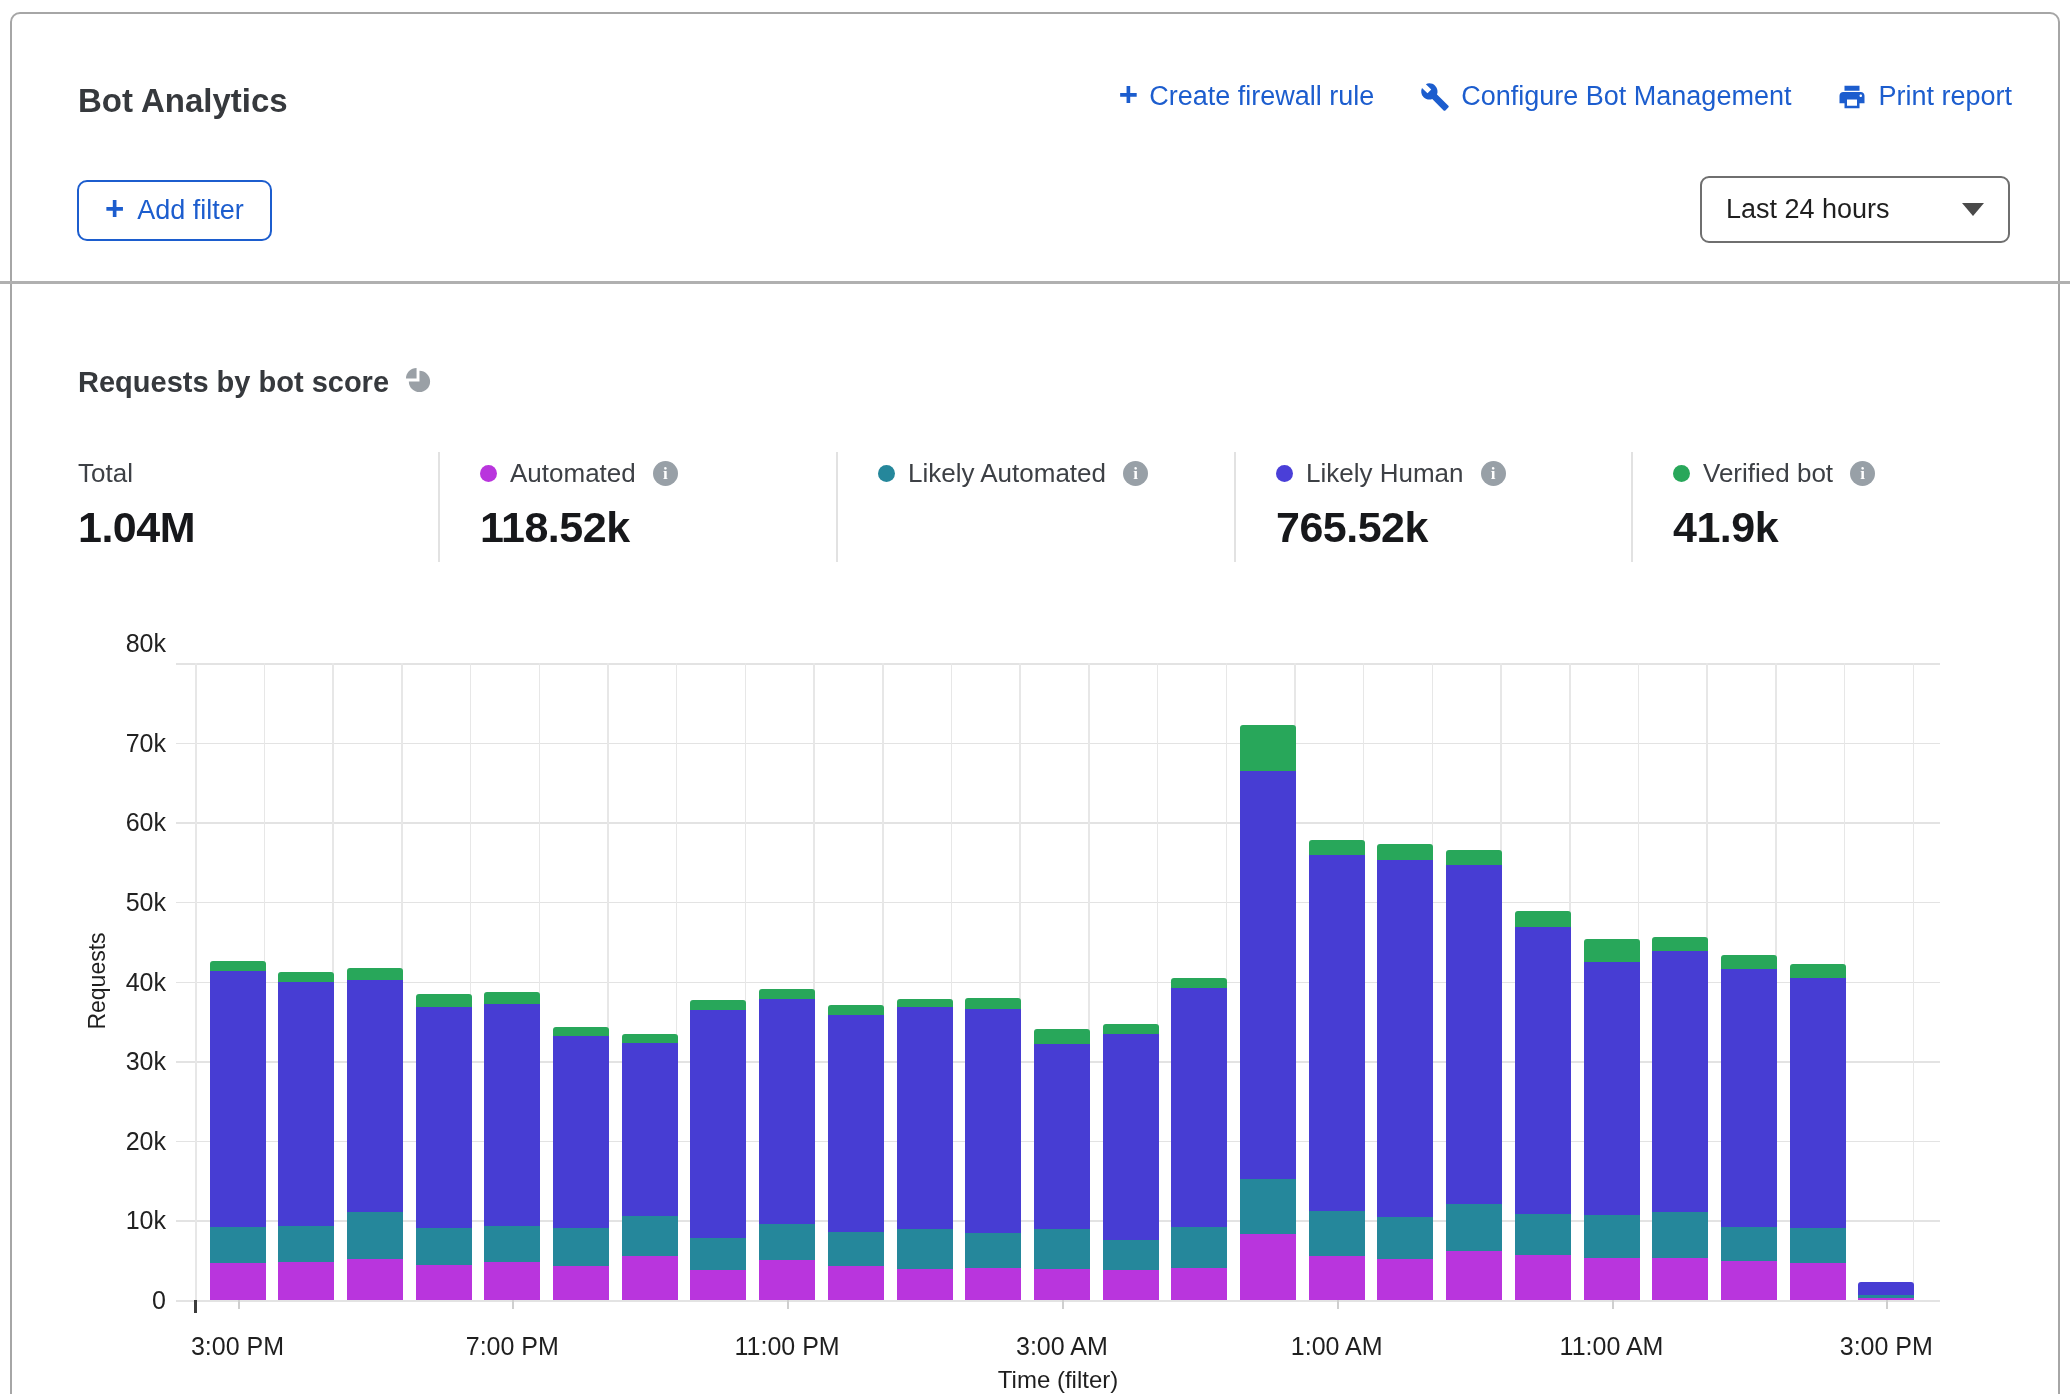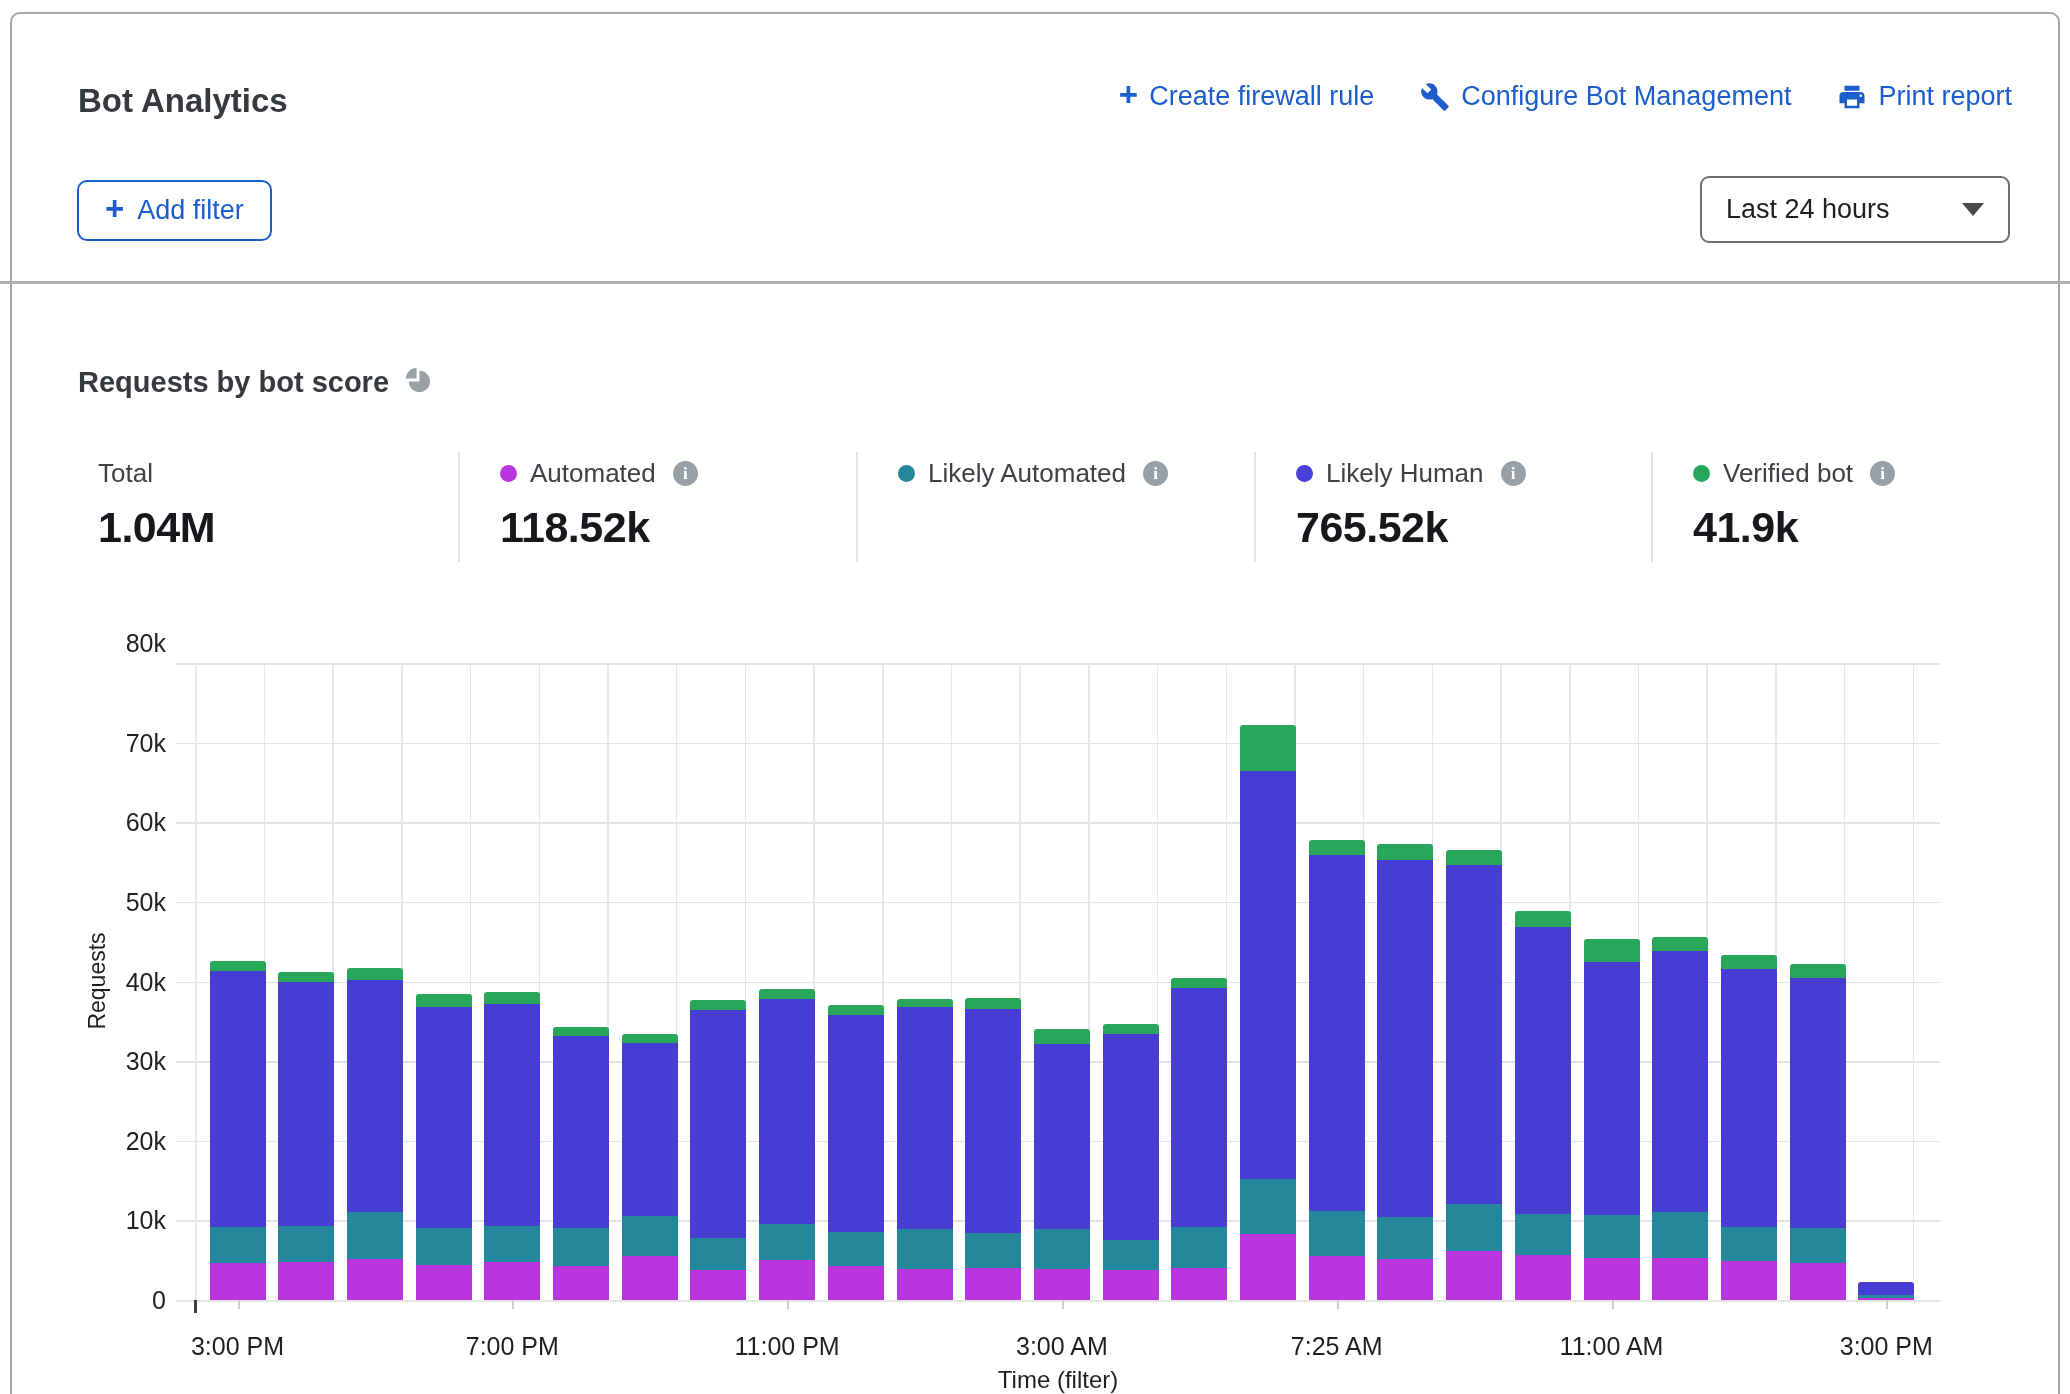--- a/index.html
+++ b/index.html
@@ -26,21 +26,21 @@
   .caret-down { margin-left:auto; width:0; height:0; border-left:11px solid transparent;
     border-right:11px solid transparent; border-top:13px solid #4a4a4a; }
 
   .section-divider { position:absolute; left:0; top:281px; width:2070px; height:3px; background:#b0b0b0; }
 
   .section-title-row { position:absolute; left:78px; top:366px; display:flex; align-items:center; gap:15px; }
   .section-title { font-size:29px; font-weight:700; color:#36393d; }
 
   .stats-row { position:absolute; left:78px; top:452px; display:grid;
     grid-template-columns:360px 398px 398px 397px 402px; }
-  .stat-col { min-height:110px; padding-top:6px;margin-left:20px; }
+  .stat-col { min-height:110px; padding-top:6px; }
   .stat-col.sep { border-left:2px solid #e2e2e2; padding-left:40px; }
   .stat-label-row { display:flex; align-items:center; gap:13px; font-size:26px; color:#3d4045; }
   .dot { width:17px; height:17px; border-radius:50%; flex:0 0 auto; }
   .info-icon { width:25px; height:25px; border-radius:50%; background:#98a0a7; color:#fff;
     font-size:17px; font-weight:700; display:flex; align-items:center; justify-content:center;
     font-family:"Liberation Serif", serif; margin-left:4px; }
   .stat-value { margin-top:14px; font-size:43px; font-weight:700; color:#17181b; letter-spacing:-0.5px; }
 
   
   .y-axis-title { position:absolute; left:97px; top:981px; transform:translate(-50%,-50%) rotate(-90deg);
@@ -356,17 +356,17 @@
     <div class="x-minor-tick" style="left: 1160.7px;"></div>
     <div class="x-minor-tick" style="left: 1435.5px;"></div>
     <div class="x-minor-tick" style="left: 1710.3px;"></div>
   </div>
 
 <div id="x-ticks">
     <div class="x-tick-label" style="left: 237.5px;">3:00 PM</div>
     <div class="x-tick-label" style="left: 512.3px;">7:00 PM</div>
     <div class="x-tick-label" style="left: 787.1px;">11:00 PM</div>
     <div class="x-tick-label" style="left: 1061.9px;">3:00 AM</div>
-    <div class="x-tick-label" style="left: 1336.7px;">7:25 AM</div>
+    <div class="x-tick-label" style="left: 1336.7px;">1:00 AM</div>
     <div class="x-tick-label" style="left: 1611.5px;">11:00 AM</div>
     <div class="x-tick-label" style="left: 1886.3px;">3:00 PM</div>
   </div>
 <div class="x-axis-title">Time (filter)</div>
 
 </body></html>

